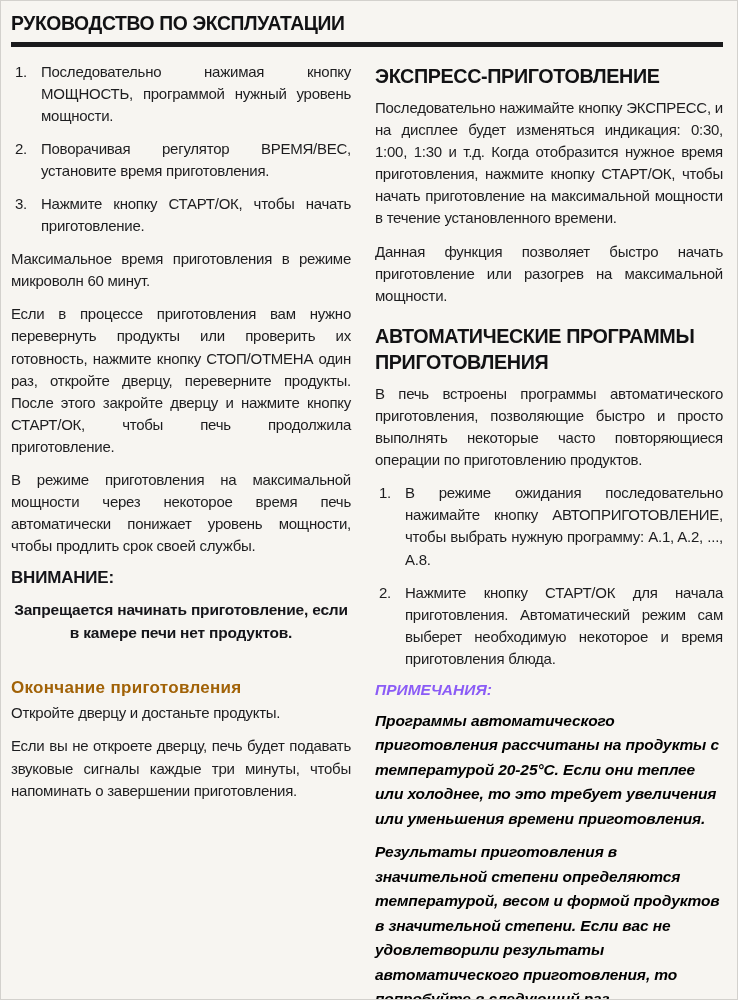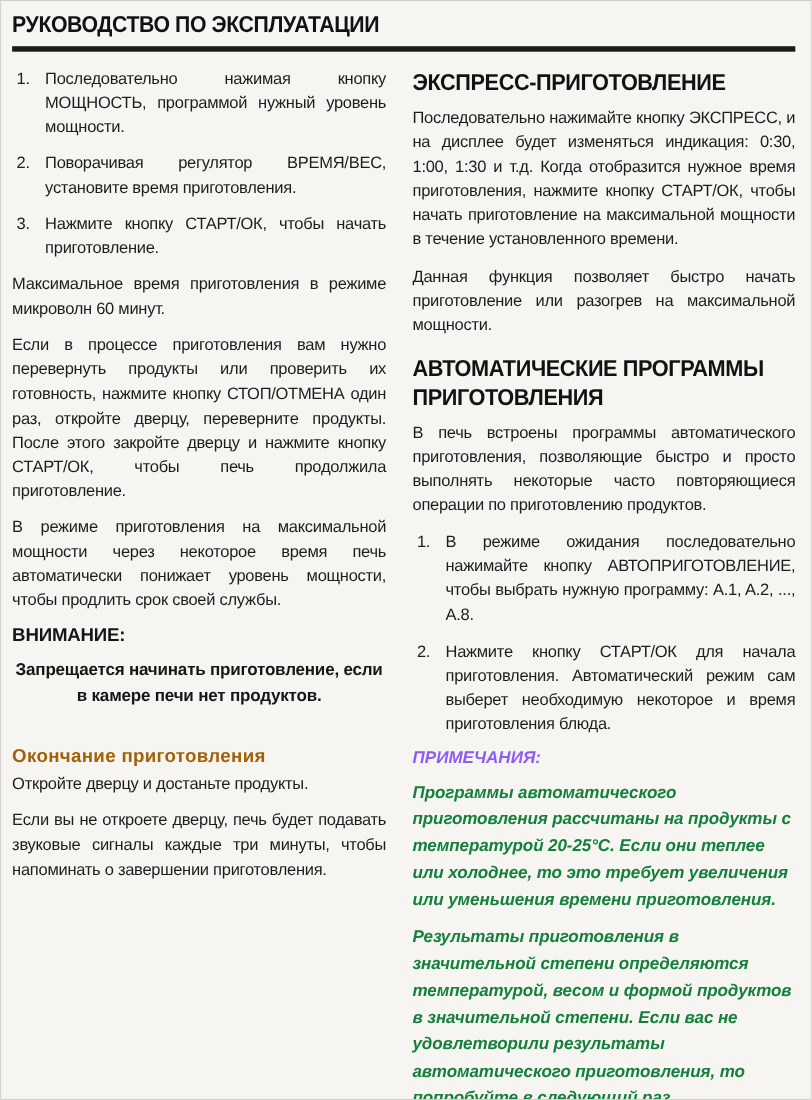--- a/index.html
+++ b/index.html
@@ -95,21 +95,21 @@
     color: #8b5cf6;
   }
   .note-par {
     font-size: 15.5px;
     font-weight: 700;
     font-style: italic;
     line-height: 1.58;
     text-align: left;
     letter-spacing: -0.1px;
     margin-bottom: 9px;
-    color: #15803d;
+    color: #000000;
   }
 </style>
 </head>
 <body>
 
 <div class="page">
 
   <div class="doc-title">РУКОВОДСТВО ПО ЭКСПЛУАТАЦИИ</div>
   <div class="title-rule"></div>
 

